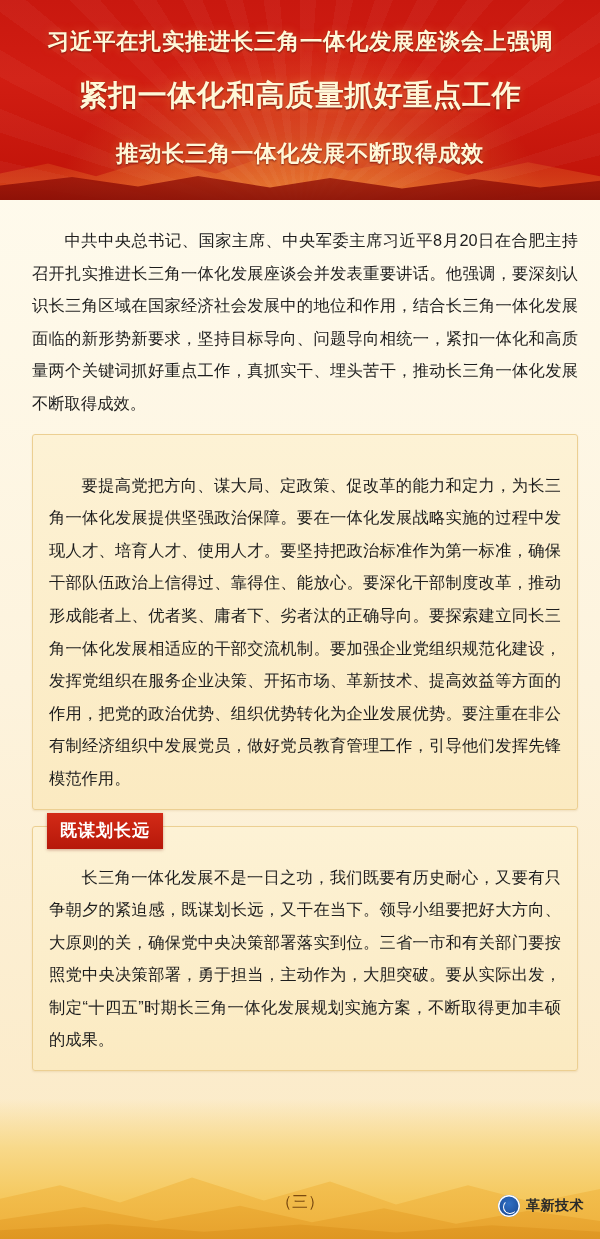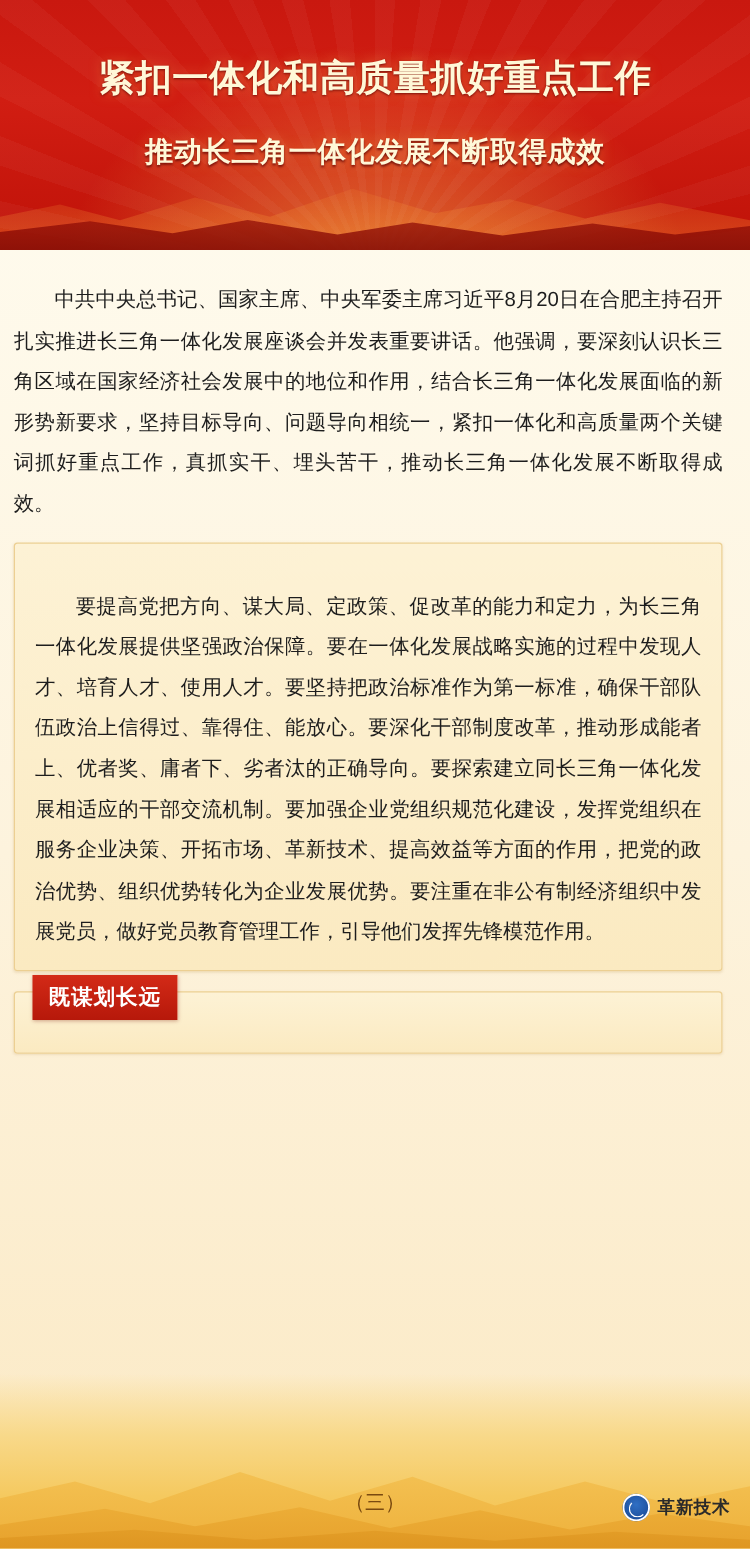--- a/index.html
+++ b/index.html
@@ -73,21 +73,21 @@
     line-height: 1.42;
   }
   .banner-line.l1 { font-size: 22.5px; }
   .banner-line.l2 { font-size: 29px; margin-top: 17px; }
   .banner-line.l3 { font-size: 22.5px; margin-top: 22px; }
 
   
   .content {
     position: relative;
     z-index: 4;
-    padding: 18px 22px 0 11px;
+    padding: 18px 22px 0 32px;
   }
   .lead {
     font-size: 16.3px;
     line-height: 2.0;
     color: #1d1d1d;
     text-align: justify;
     text-indent: 2em;
     margin: 6px 0 14px 0;
   }
 
@@ -204,35 +204,37 @@
 </head>
 <body>
 
 <div class="page">
 
   <div class="banner">
     <div class="rays"></div>
     <div class="mount"></div>
     <div class="mount2"></div>
     <div class="banner-inner">
+      <div class="banner-line l1">习近平在扎实推进长三角一体化发展座谈会上强调</div>
       <div class="banner-line l2">紧扣一体化和高质量抓好重点工作</div>
       <div class="banner-line l3">推动长三角一体化发展不断取得成效</div>
     </div>
   </div>
 
   <div class="content">
 
     <p class="lead">中共中央总书记、国家主席、中央军委主席习近平8月20日在合肥主持召开扎实推进长三角一体化发展座谈会并发表重要讲话。他强调，要深刻认识长三角区域在国家经济社会发展中的地位和作用，结合长三角一体化发展面临的新形势新要求，坚持目标导向、问题导向相统一，紧扣一体化和高质量两个关键词抓好重点工作，真抓实干、埋头苦干，推动长三角一体化发展不断取得成效。</p>
 
     <div class="card">
       <p>要提高党把方向、谋大局、定政策、促改革的能力和定力，为长三角一体化发展提供坚强政治保障。要在一体化发展战略实施的过程中发现人才、培育人才、使用人才。要坚持把政治标准作为第一标准，确保干部队伍政治上信得过、靠得住、能放心。要深化干部制度改革，推动形成能者上、优者奖、庸者下、劣者汰的正确导向。要探索建立同长三角一体化发展相适应的干部交流机制。要加强企业党组织规范化建设，发挥党组织在服务企业决策、开拓市场、革新技术、提高效益等方面的作用，把党的政治优势、组织优势转化为企业发展优势。要注重在非公有制经济组织中发展党员，做好党员教育管理工作，引导他们发挥先锋模范作用。</p>
     </div>
 
     <div class="card">
       <div class="card-tag">既谋划长远</div>
+      <p>长三角一体化发展不是一日之功，我们既要有历史耐心，又要有只争朝夕的紧迫感，既谋划长远，又干在当下。领导小组要把好大方向、大原则的关，确保党中央决策部署落实到位。三省一市和有关部门要按照党中央决策部署，勇于担当，主动作为，大胆突破。要从实际出发，制定“十四五”时期长三角一体化发展规划实施方案，不断取得更加丰硕的成果。</p>
     </div>
 
   </div>
 
   <div class="footer">
     <div class="hill-a"></div>
     <div class="hill-b"></div>
     <div class="hill-c"></div>
   </div>
 

